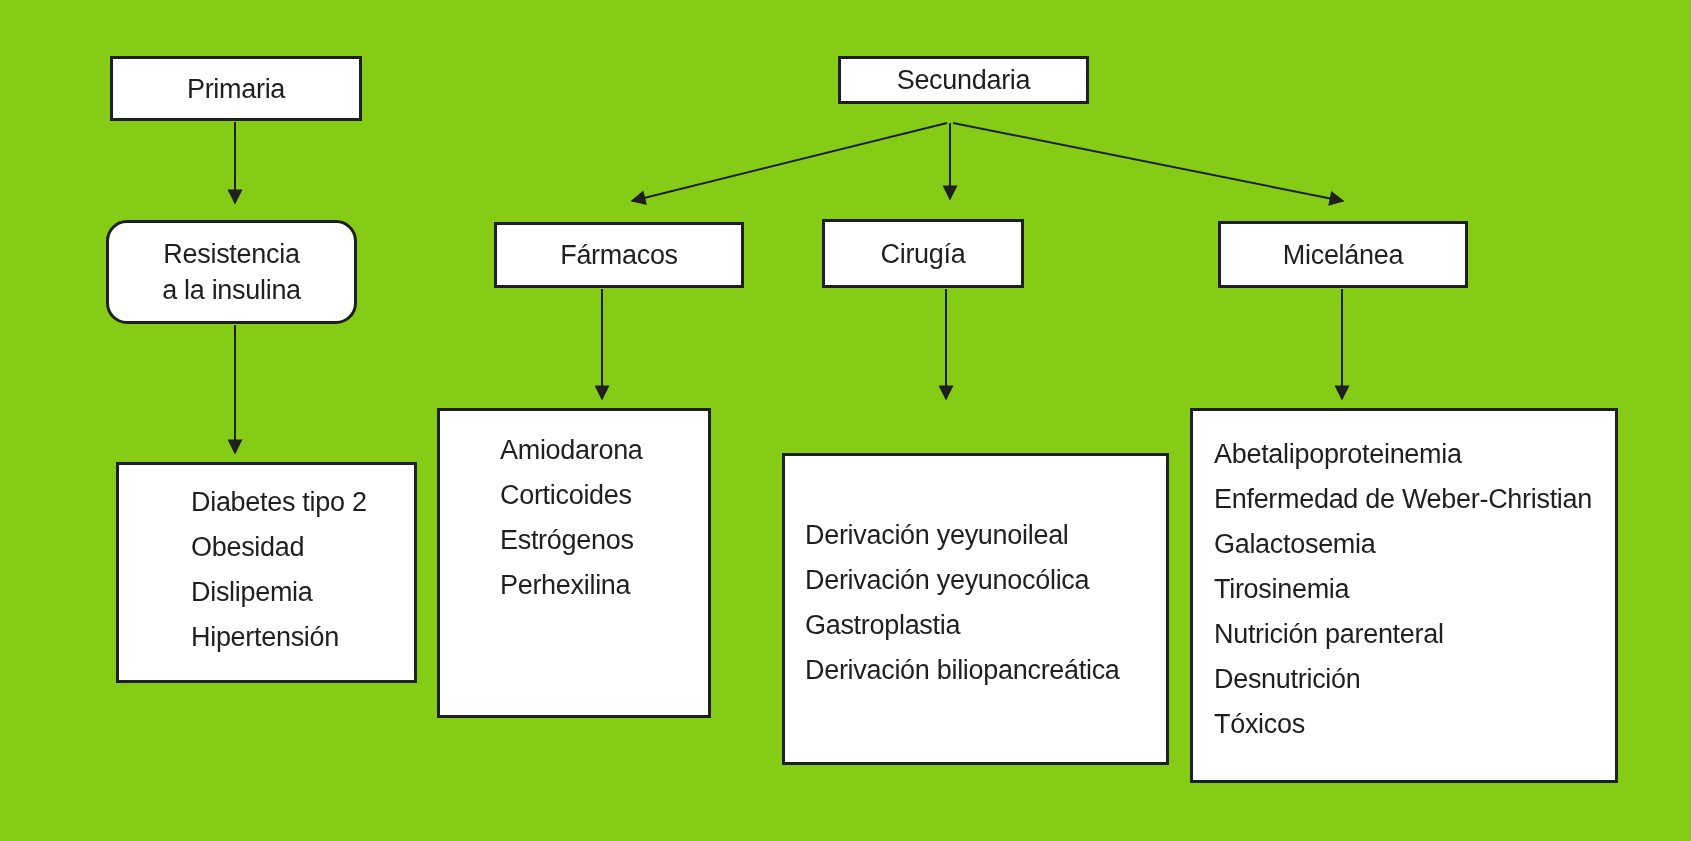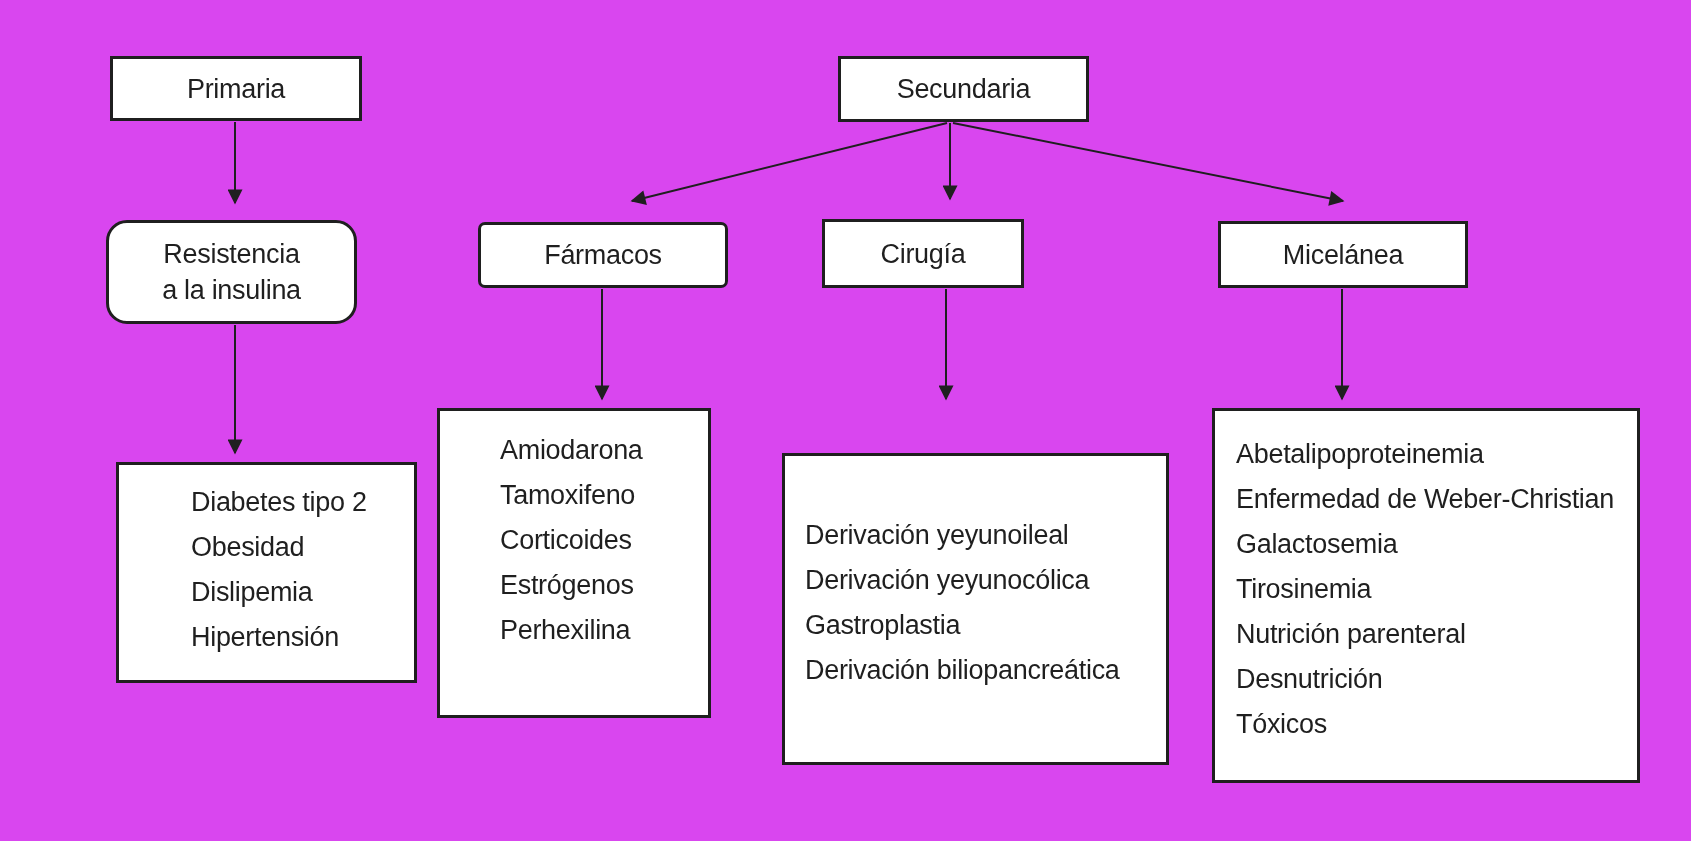--- a/index.html
+++ b/index.html
@@ -4,21 +4,21 @@
 <style>
   html, body {
     margin: 0;
     padding: 0;
     background: #ffffff;
   }
   .stage {
     position: relative;
     width: 1691px;
     height: 841px;
-    background: #d946ef;
+    background: #84cc16;
     font-family: "Liberation Sans", sans-serif;
     color: #1f1f1f;
     overflow: hidden;
   }
   .arrows {
     position: absolute;
     left: 0;
     top: 0;
     width: 1691px;
     height: 841px;
@@ -47,27 +47,27 @@
     line-height: 45px;
   }
   .list-node .item {
     white-space: nowrap;
   }
 
   
   #n-primaria        { left: 110px;  top: 56px;  width: 252px; height: 65px; }
   #n-resistencia     { left: 106px;  top: 220px; width: 251px; height: 104px; border-radius: 21px; }
   #n-primaria-list   { left: 72px;   top: 462px; width: 301px; height: 221px; padding: 15px 0 0 72px; margin-left: 44px; }
-  #n-secundaria      { left: 838px;  top: 56px;  width: 251px; height: 66px; align-items: center; }
-  #n-farmacos        { left: 478px;  top: 222px; width: 250px; height: 66px; border-radius: 7px; }
+  #n-secundaria      { left: 838px;  top: 56px;  width: 251px; height: 48px; align-items: center; }
+  #n-farmacos        { left: 494px;  top: 222px; width: 250px; height: 66px; }
   #n-cirugia         { left: 822px;  top: 219px; width: 202px; height: 69px; }
   #n-micelanea       { left: 1218px; top: 221px; width: 250px; height: 67px; }
   #n-farmacos-list   { left: 437px;  top: 408px; width: 274px; height: 310px; padding: 17px 0 4px 60px; }
   #n-cirugia-list    { left: 782px;  top: 409px; width: 387px; height: 312px; padding: 57px 0 0 20px; margin-top: 44px; }
-  #n-micelanea-list  { left: 1190px; top: 408px; width: 428px; height: 375px; padding: 21px 0 0 21px; margin-left: 22px; }
+  #n-micelanea-list  { left: 1190px; top: 408px; width: 428px; height: 375px; padding: 21px 0 0 21px; }
 </style>
 </head>
 <body>
 
 <div class="stage">
 
   <svg class="arrows" viewBox="0 0 1691 841" xmlns="http://www.w3.org/2000/svg">
     <defs>
       <marker id="arrowhead" viewBox="0 0 10 10" refX="9" refY="5" markerWidth="18" markerHeight="15" orient="auto" markerUnits="userSpaceOnUse">
         <path d="M0,0 L10,5 L0,10 z" fill="#1f1f1f"></path>
@@ -110,21 +110,20 @@
   <div class="node title-node" id="n-cirugia">
     <span>Cirugía</span>
   </div>
 
   <div class="node title-node" id="n-micelanea">
     <span>Micelánea</span>
   </div>
 
   <div class="node list-node" id="n-farmacos-list">
     <div class="item">Amiodarona</div>
-    <div class="item">Tamoxifeno</div>
     <div class="item">Corticoides</div>
     <div class="item">Estrógenos</div>
     <div class="item">Perhexilina</div>
   </div>
 
   <div class="node list-node" id="n-cirugia-list">
     <div class="item">Derivación yeyunoileal</div>
     <div class="item">Derivación yeyunocólica</div>
     <div class="item">Gastroplastia</div>
     <div class="item">Derivación biliopancreática</div>

